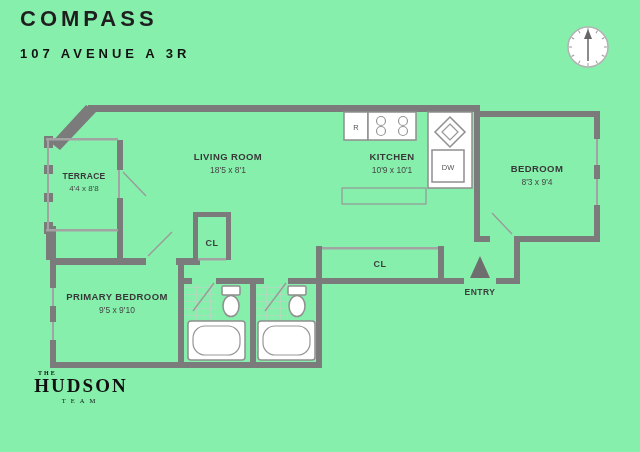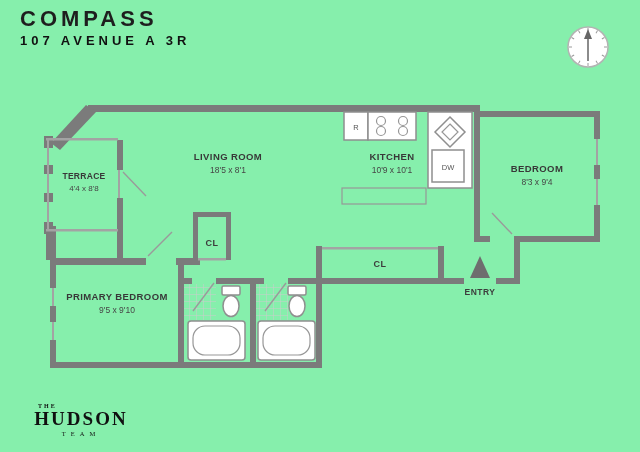--- a/index.html
+++ b/index.html
@@ -1,22 +1,22 @@
 <!DOCTYPE html>
 <html><head>
 <meta charset="utf-8">
 <style>
   html,body{margin:0;padding:0;background:#fff;}
   .page{position:relative;width:640px;height:452px;background:#86efac;overflow:hidden;
         font-family:"Liberation Sans",sans-serif;}
   .brand{position:absolute;left:20px;top:6px;font-size:22px;font-weight:600;
          letter-spacing:4px;color:#1e1e1e;}
-  .address{position:absolute;left:20px;top:33px;font-size:13px;font-weight:700;
+  .address{position:absolute;left:20px;top:46px;font-size:13px;font-weight:700;
            letter-spacing:4px;color:#111;}
-  .hudson{position:absolute;left:24px;top:403px;width:114px;text-align:center;color:#101010;
+  .hudson{position:absolute;left:24px;top:370px;width:114px;text-align:center;color:#101010;
           font-family:"Liberation Serif",serif;}
   .h-the{font-size:6px;letter-spacing:2px;font-weight:600;text-align:left;margin-left:14px;}
   .h-name{font-size:19px;font-weight:700;letter-spacing:2px;line-height:20px;}
   .h-adv{font-size:10px;font-weight:600;letter-spacing:3px;line-height:12px;}
   .h-team{font-size:6.5px;letter-spacing:5px;line-height:9px;}
   svg{position:absolute;left:0;top:0;}
   .wall{fill:#7b7b7b;}
   .wthin{fill:#a3a3a3;}
   .fix{fill:#ffffff;stroke:#8f8f8f;stroke-width:1.5;}
   .fix2{fill:none;stroke:#979797;stroke-width:1.2;}

